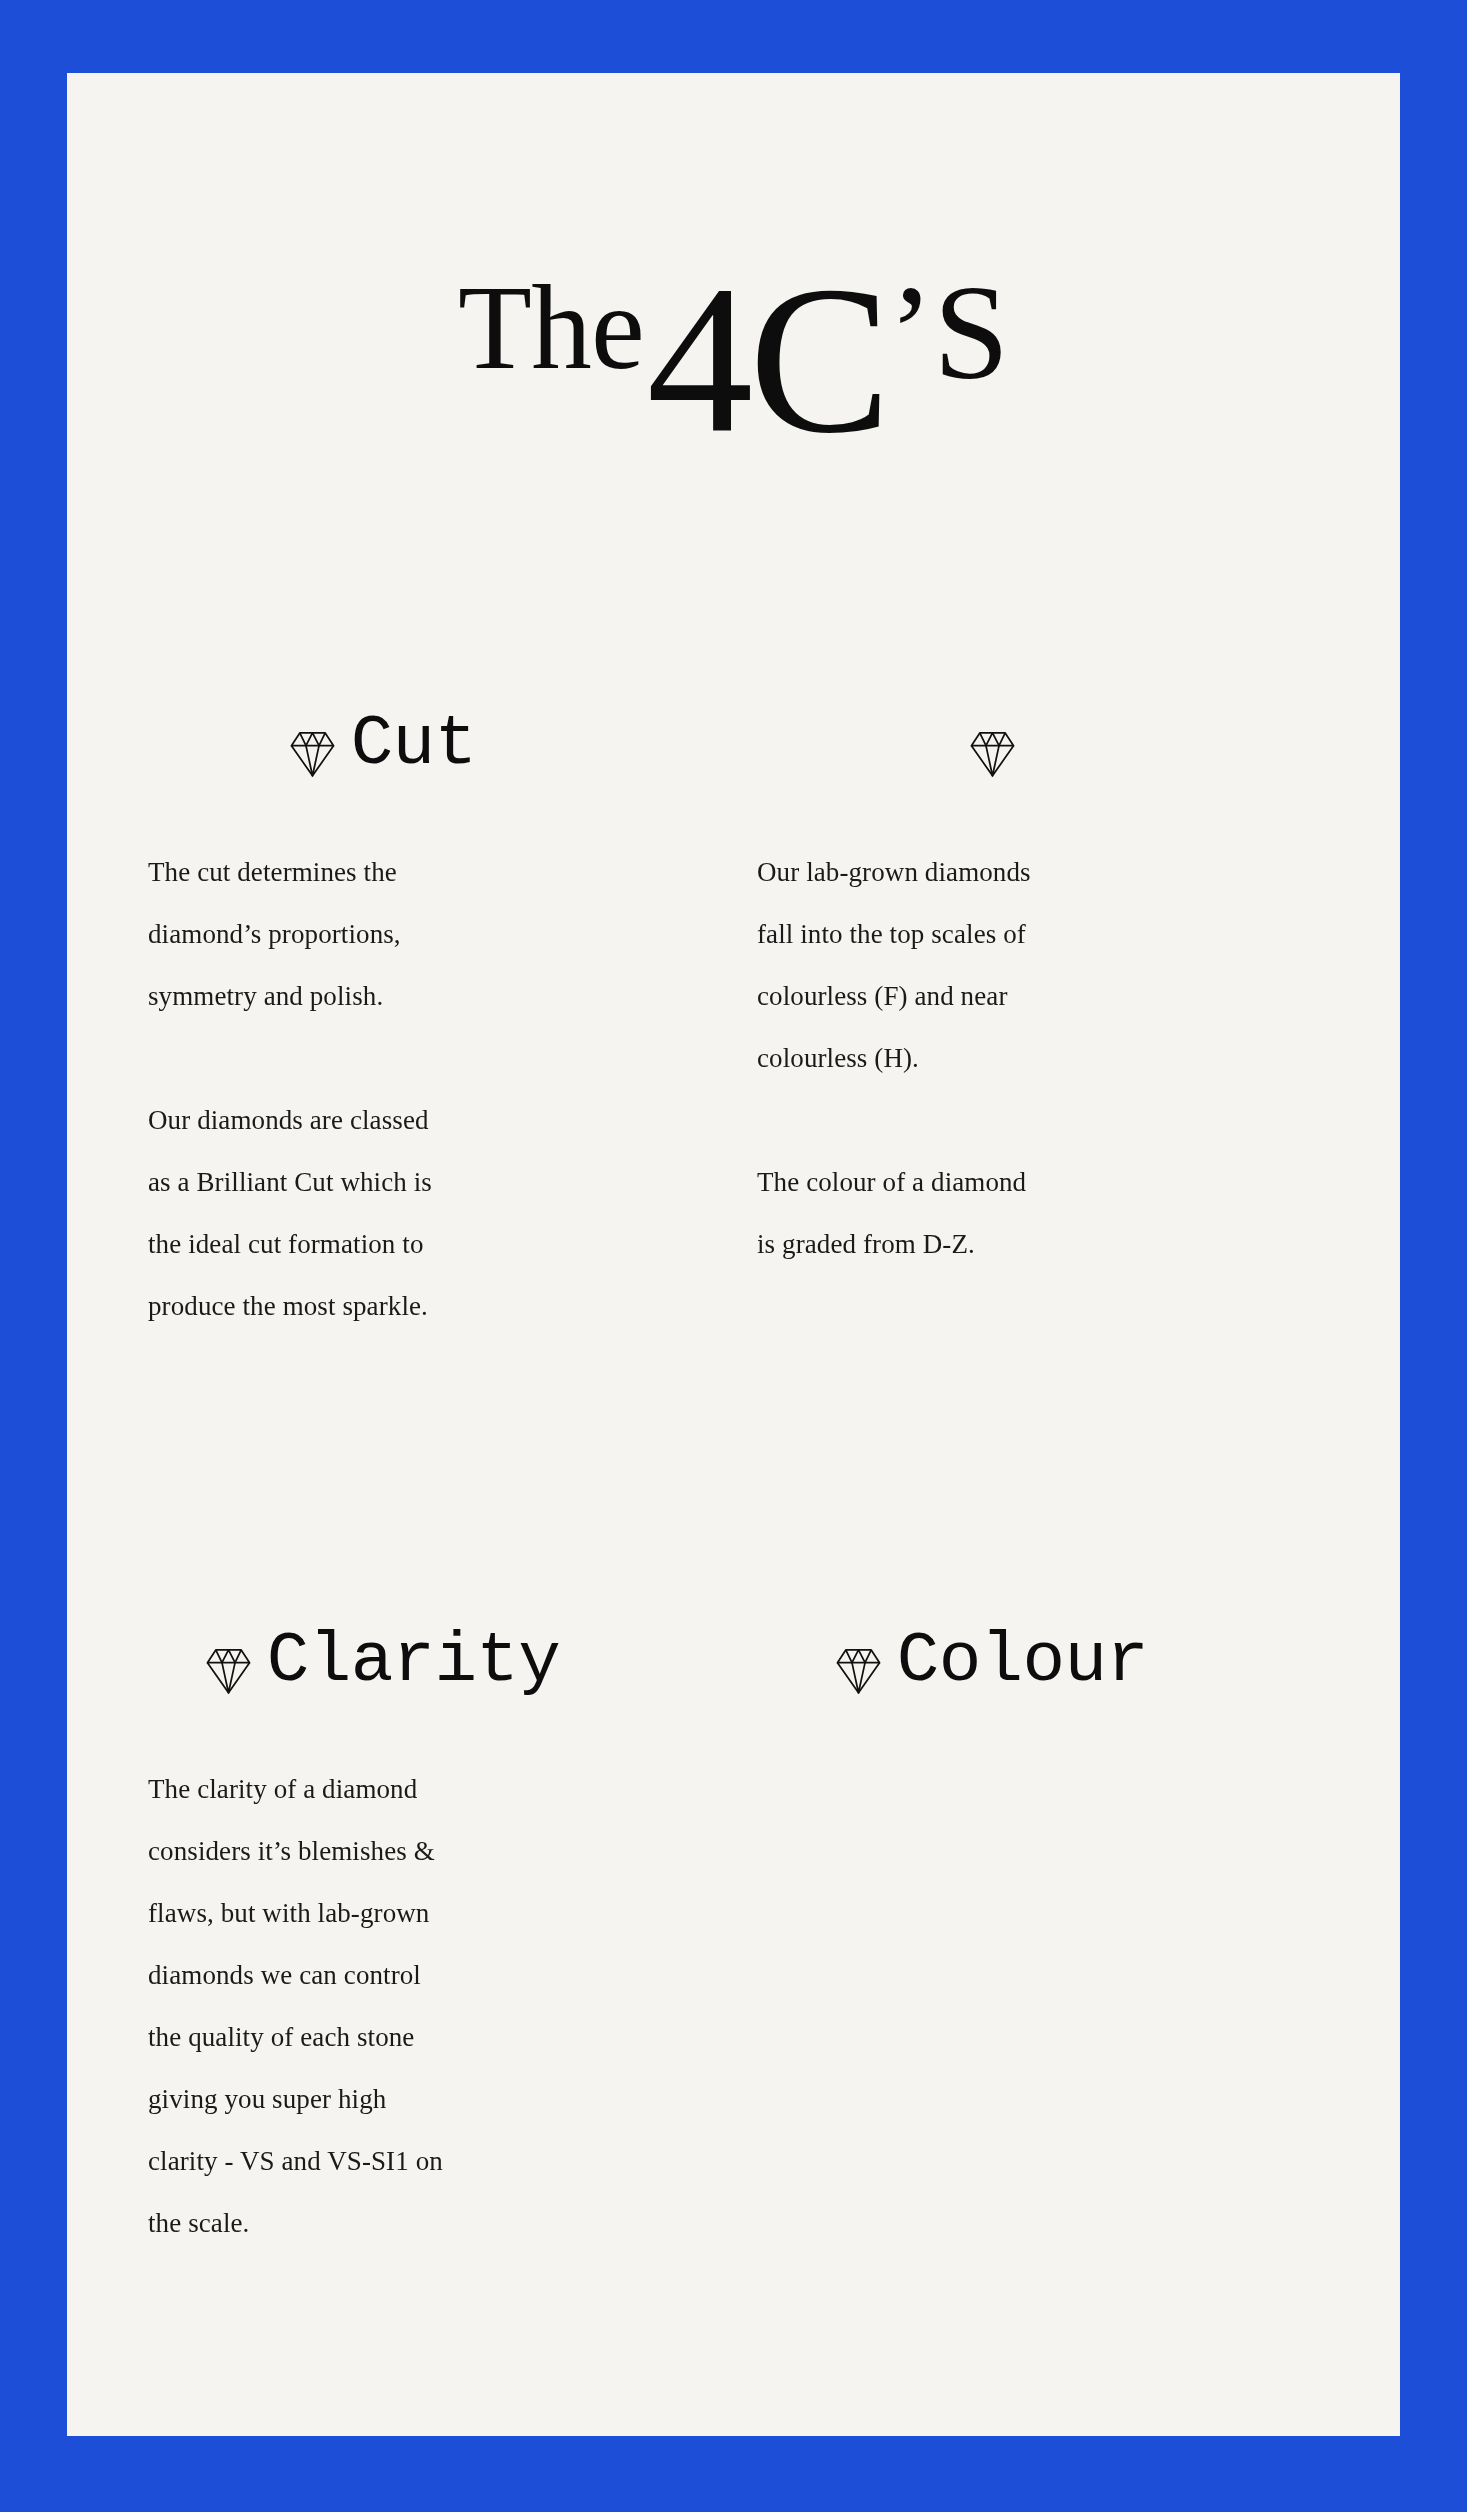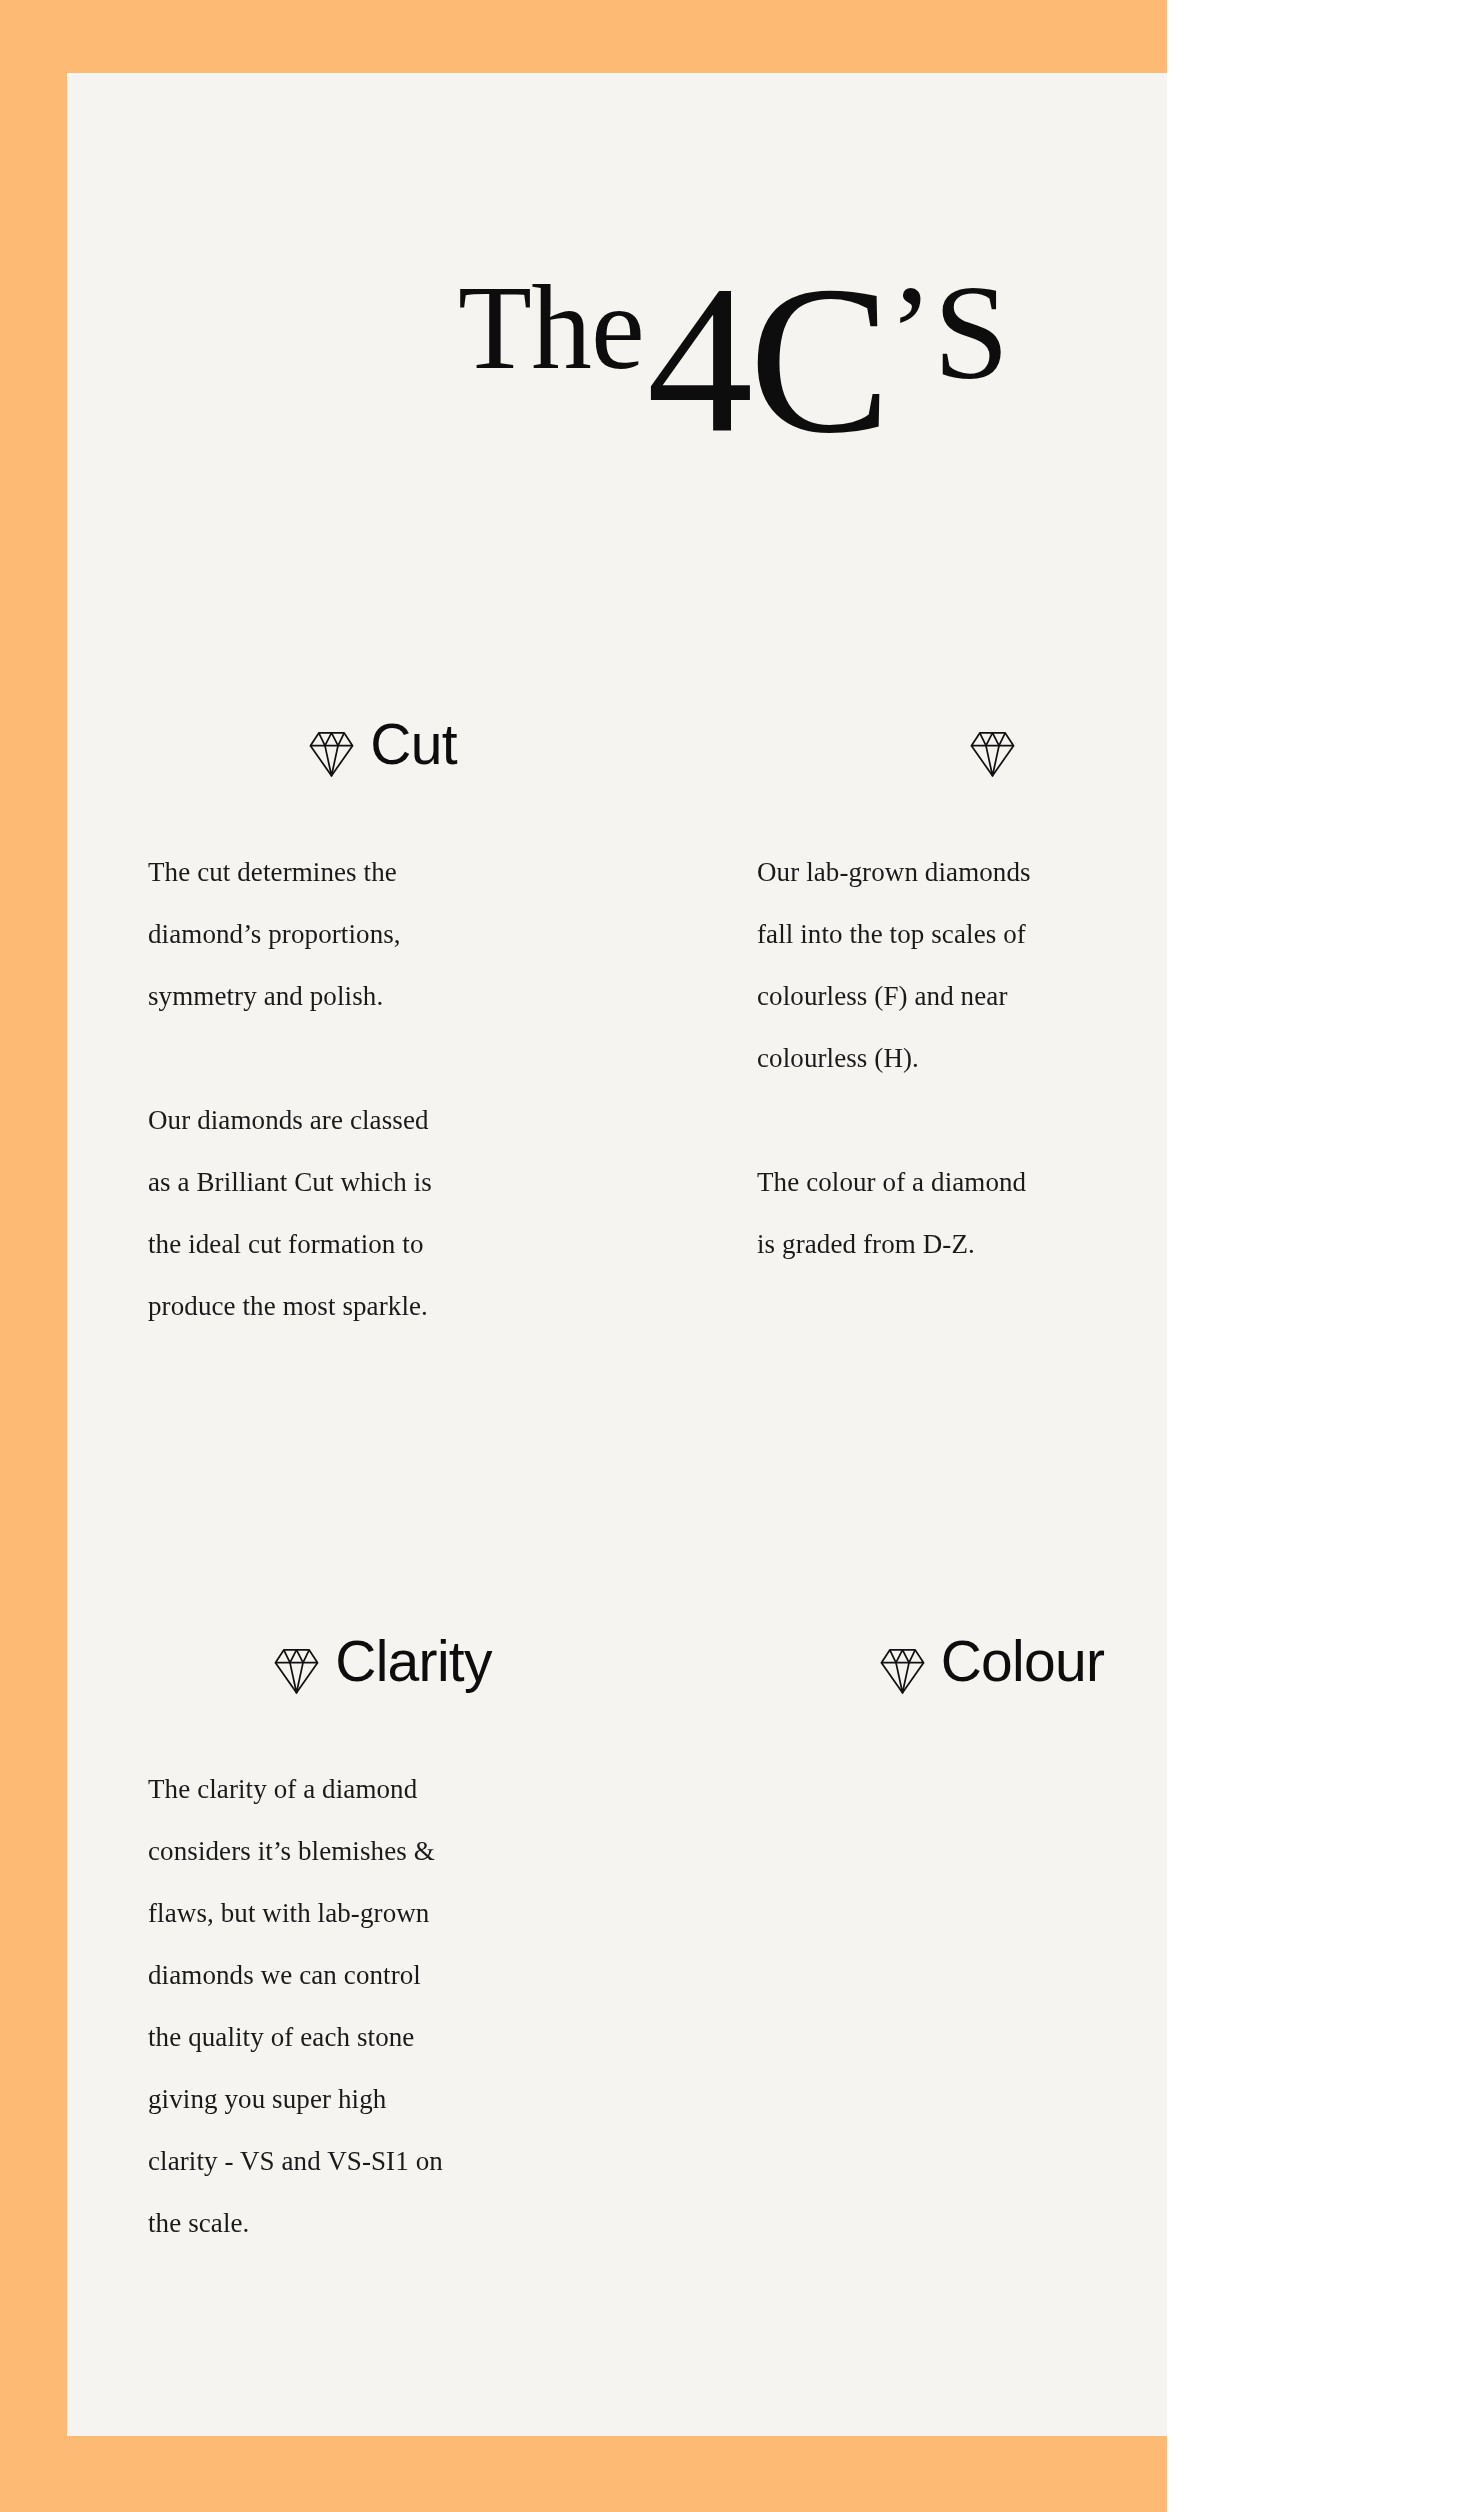--- a/index.html
+++ b/index.html
@@ -11,23 +11,23 @@
   body {
     width: 1467px;
     height: 2512px;
     font-family: "Liberation Sans", sans-serif;
     -webkit-font-smoothing: antialiased;
   }
 
   .page {
     position: absolute;
     left: 0; top: 0;
-    width: 1167px;
+    width: 1467px;
     height: 2512px;
-    background: #fdba74;
+    background: #1d4ed8;
     overflow: hidden;
   }
 
   
   .panel {
     position: absolute;
     left: 67px;
     top: 73px;
     width: 1333px;
     height: 2363px;
@@ -100,23 +100,23 @@
   }
 
   .gem-icon {
     display: block;
     flex: 0 0 auto;
     position: relative;
     top: 10.3px;
   }
 
   .cell-title {
-    font-family: Liberation Sans, sans-serif;
+    font-family: Liberation Mono, monospace;
     font-weight: 400;
-    font-size: 57px;
+    font-size: 71px;
     line-height: 1;
     color: #0d0d0d;
     letter-spacing: -0.7px;
     white-space: nowrap;
   }
 
   .cell-body {
     margin-top: 34px;
     text-align: left;
     font-family: Liberation Serif, serif;

